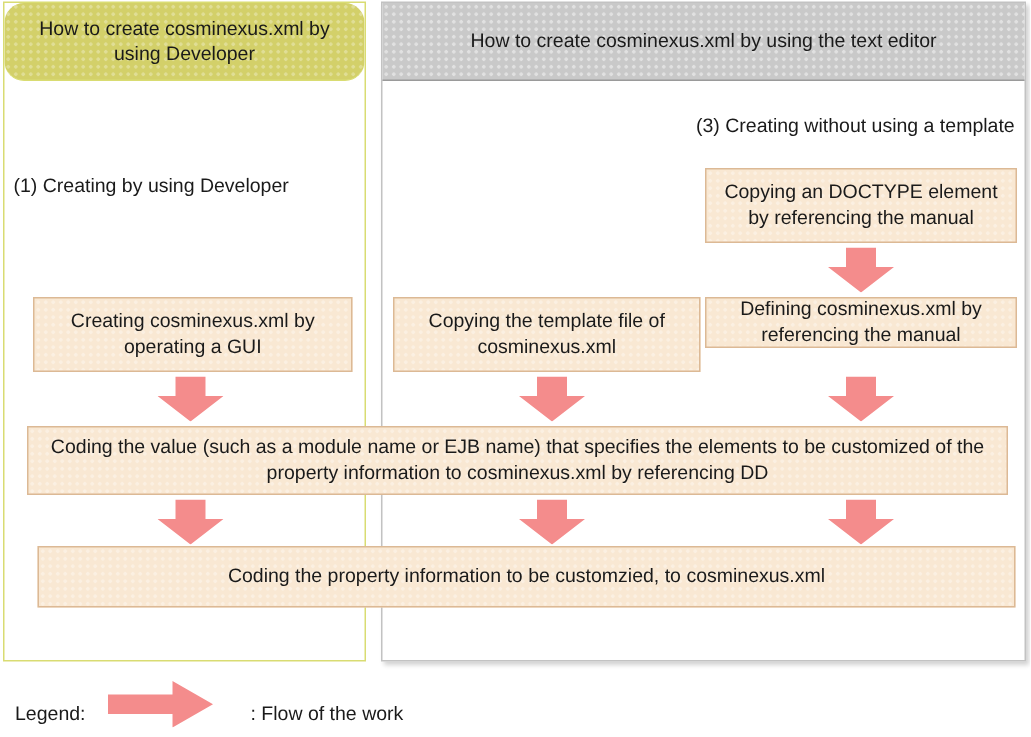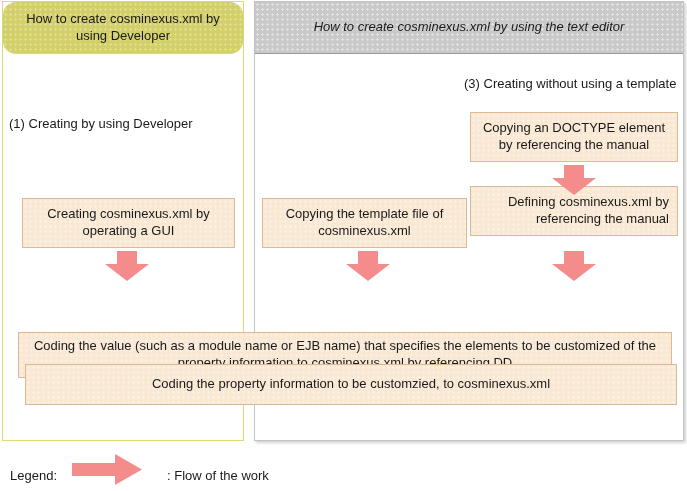--- a/index.html
+++ b/index.html
@@ -29,21 +29,20 @@
     background-image:radial-gradient(rgba(255,255,255,.30) 1px, transparent 1.3px);
     background-size:5px 5px;
     border-bottom:1px solid var(--left-panel-border,#d9dc72);
     border-radius:13px;
   }
   .panel-right .panel-header{
     background-color:var(--right-header-bg,#c9c9c9);
     background-image:radial-gradient(rgba(255,255,255,.45) 1px, transparent 1.3px);
     background-size:5px 5px;
     border-bottom:1px solid var(--right-header-border,#9a9a9a);
-    font-style:italic;
   }
   .method-label{position:absolute;top:74px;white-space:nowrap;}
   
   .pbox{
     position:absolute;box-sizing:border-box;
     background-color:var(--box-bg,#f9e8d3);
     background-image:radial-gradient(rgba(255,255,255,.35) 1px, transparent 1.2px);
     background-size:5px 5px;
     border:1px solid var(--box-border,#dcb995);
     display:flex;align-items:center;justify-content:center;
@@ -74,23 +73,23 @@
     </div>
     <div class="method-label" style="left:209px;">(3) Creating without using a template</div>
   </div>
 
   <div class="pbox" style="left:22px;top:198px;width:213px;height:50px;">Creating cosminexus.xml by operating a GUI</div>
 
   <div class="pbox" style="left:470px;top:112px;width:208px;height:50px;">Copying an DOCTYPE element by referencing the manual</div>
 
   <div class="pbox" style="left:262px;top:198px;width:205px;height:50px;">Copying the template file of cosminexus.xml</div>
 
-  <div class="pbox" style="left:470px;top:186px;width:208px;height:50px;text-align:right;">Defining cosminexus.xml by referencing the manual</div>
+  <div class="pbox" style="left:470px;top:198px;width:208px;height:34px;">Defining cosminexus.xml by referencing the manual</div>
 
-  <div class="pbox" style="left:18px;top:284px;width:654px;height:46px;z-index:3;margin-top:48px;">Coding the value (such as a module name or EJB name) that specifies the elements to be customized of the property information to cosminexus.xml by referencing DD</div>
+  <div class="pbox" style="left:18px;top:284px;width:654px;height:46px;z-index:3;">Coding the value (such as a module name or EJB name) that specifies the elements to be customized of the property information to cosminexus.xml by referencing DD</div>
 
   <div class="pbox" style="left:25px;top:364px;width:652px;height:41px;z-index:3;">Coding the property information to be customzied, to cosminexus.xml</div>
 
   <div class="arrow" style="left:552px;top:165px;">
     <svg viewBox="0 0 44 30">
         <path class="arrow-fill" d="M12 0 H32 V13 H44 L22 30 L0 13 H12 Z" fill="#f48c8c"></path>
       </svg>
   </div>
   <div class="arrow" style="left:105px;top:251px;">
     <svg viewBox="0 0 44 30">

